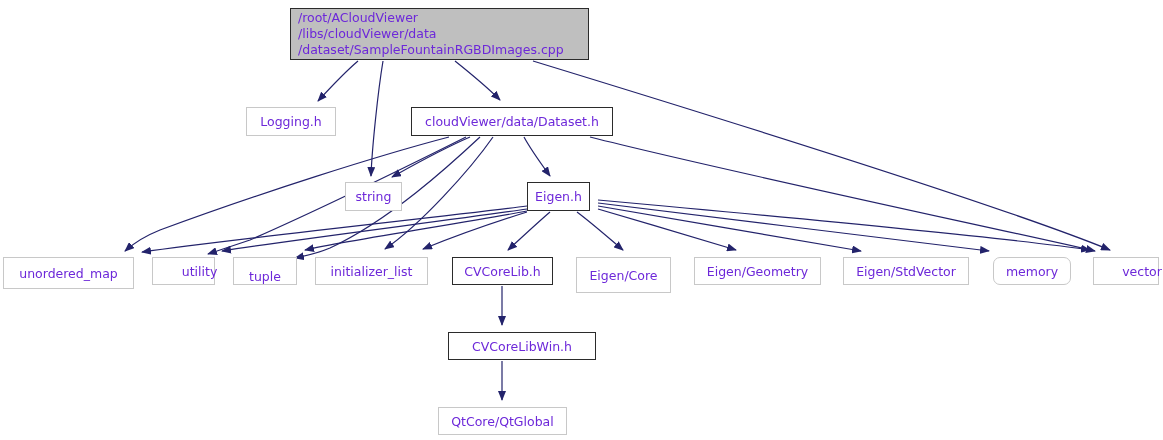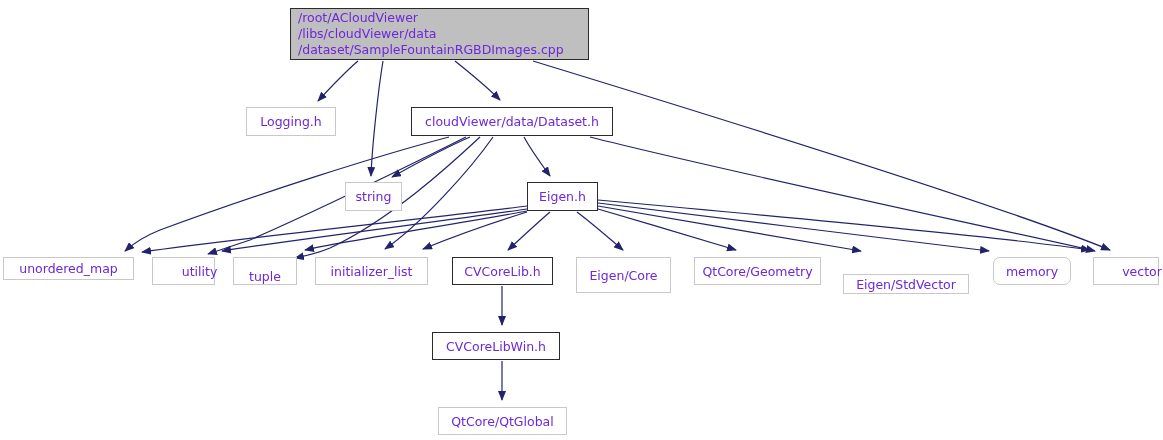--- a/index.html
+++ b/index.html
@@ -93,27 +93,27 @@
         <path d="M 502,361 L 502,400" fill="none" stroke="#23236b" stroke-width="1.2" marker-end="url(#arrowhead)"></path>
       </g>
   </svg>
   <div id="node-group">
       <div class="node root-node" style="left: 290px; top: 8px; width: 299px; height: 52px;"><span class="node-label">/root/ACloudViewer
 /libs/cloudViewer/data
 /dataset/SampleFountainRGBDImages.cpp</span></div>
       <div class="node" style="left: 246px; top: 107px; width: 90px; height: 29px;"><span class="node-label">Logging.h</span></div>
       <div class="node bold-border" style="left: 411px; top: 107px; width: 202px; height: 29px;"><span class="node-label">cloudViewer/data/Dataset.h</span></div>
       <div class="node" style="left: 345px; top: 182px; width: 57px; height: 29px;"><span class="node-label">string</span></div>
-      <div class="node bold-border" style="left: 527px; top: 182px; width: 71px; height: 29px;"><span class="node-label">Eigen.h</span></div>
-      <div class="node" style="left: 3px; top: 257px; width: 131px; height: 23px; text-align: right;"><span class="node-label">unordered_map</span></div>
+      <div class="node bold-border" style="left: 527px; top: 182px; width: 63px; height: 29px;"><span class="node-label">Eigen.h</span></div>
+      <div class="node" style="left: 3px; top: 257px; width: 131px; height: 32px; text-align: right;"><span class="node-label">unordered_map</span></div>
       <div class="node" style="left: 152px; top: 257px; width: 63px; height: 28px; padding-left: 32px;"><span class="node-label">utility</span></div>
       <div class="node" style="left: 233px; top: 257px; width: 64px; height: 28px; align-items: flex-end;"><span class="node-label">tuple</span></div>
       <div class="node" style="left: 315px; top: 257px; width: 113px; height: 28px; align-items: center;"><span class="node-label">initializer_list</span></div>
       <div class="node bold-border" style="left: 452px; top: 257px; width: 101px; height: 28px;"><span class="node-label">CVCoreLib.h</span></div>
       <div class="node" style="left: 576px; top: 257px; width: 95px; height: 36px;"><span class="node-label">Eigen/Core</span></div>
-      <div class="node" style="left: 694px; top: 257px; width: 127px; height: 28px;"><span class="node-label">QtCore/Geometry</span></div>
-      <div class="node" style="left: 843px; top: 274px; width: 126px; height: 20px;"><span class="node-label">Eigen/StdVector</span></div>
+      <div class="node" style="left: 694px; top: 257px; width: 127px; height: 28px;"><span class="node-label">Eigen/Geometry</span></div>
+      <div class="node" style="left: 843px; top: 257px; width: 126px; height: 28px;"><span class="node-label">Eigen/StdVector</span></div>
       <div class="node" style="left: 993px; top: 257px; width: 78px; height: 28px; border-radius: 7px;"><span class="node-label">memory</span></div>
       <div class="node" style="left: 1093px; top: 257px; width: 66px; height: 28px; padding-left: 32px;"><span class="node-label">vector</span></div>
-      <div class="node bold-border" style="left: 432px; top: 332px; width: 128px; height: 28px;"><span class="node-label">CVCoreLibWin.h</span></div>
+      <div class="node bold-border" style="left: 448px; top: 332px; width: 148px; height: 28px;"><span class="node-label">CVCoreLibWin.h</span></div>
       <div class="node" style="left: 438px; top: 407px; width: 129px; height: 28px;"><span class="node-label">QtCore/QtGlobal</span></div>
     </div>
 </div>
 
 </body></html>

